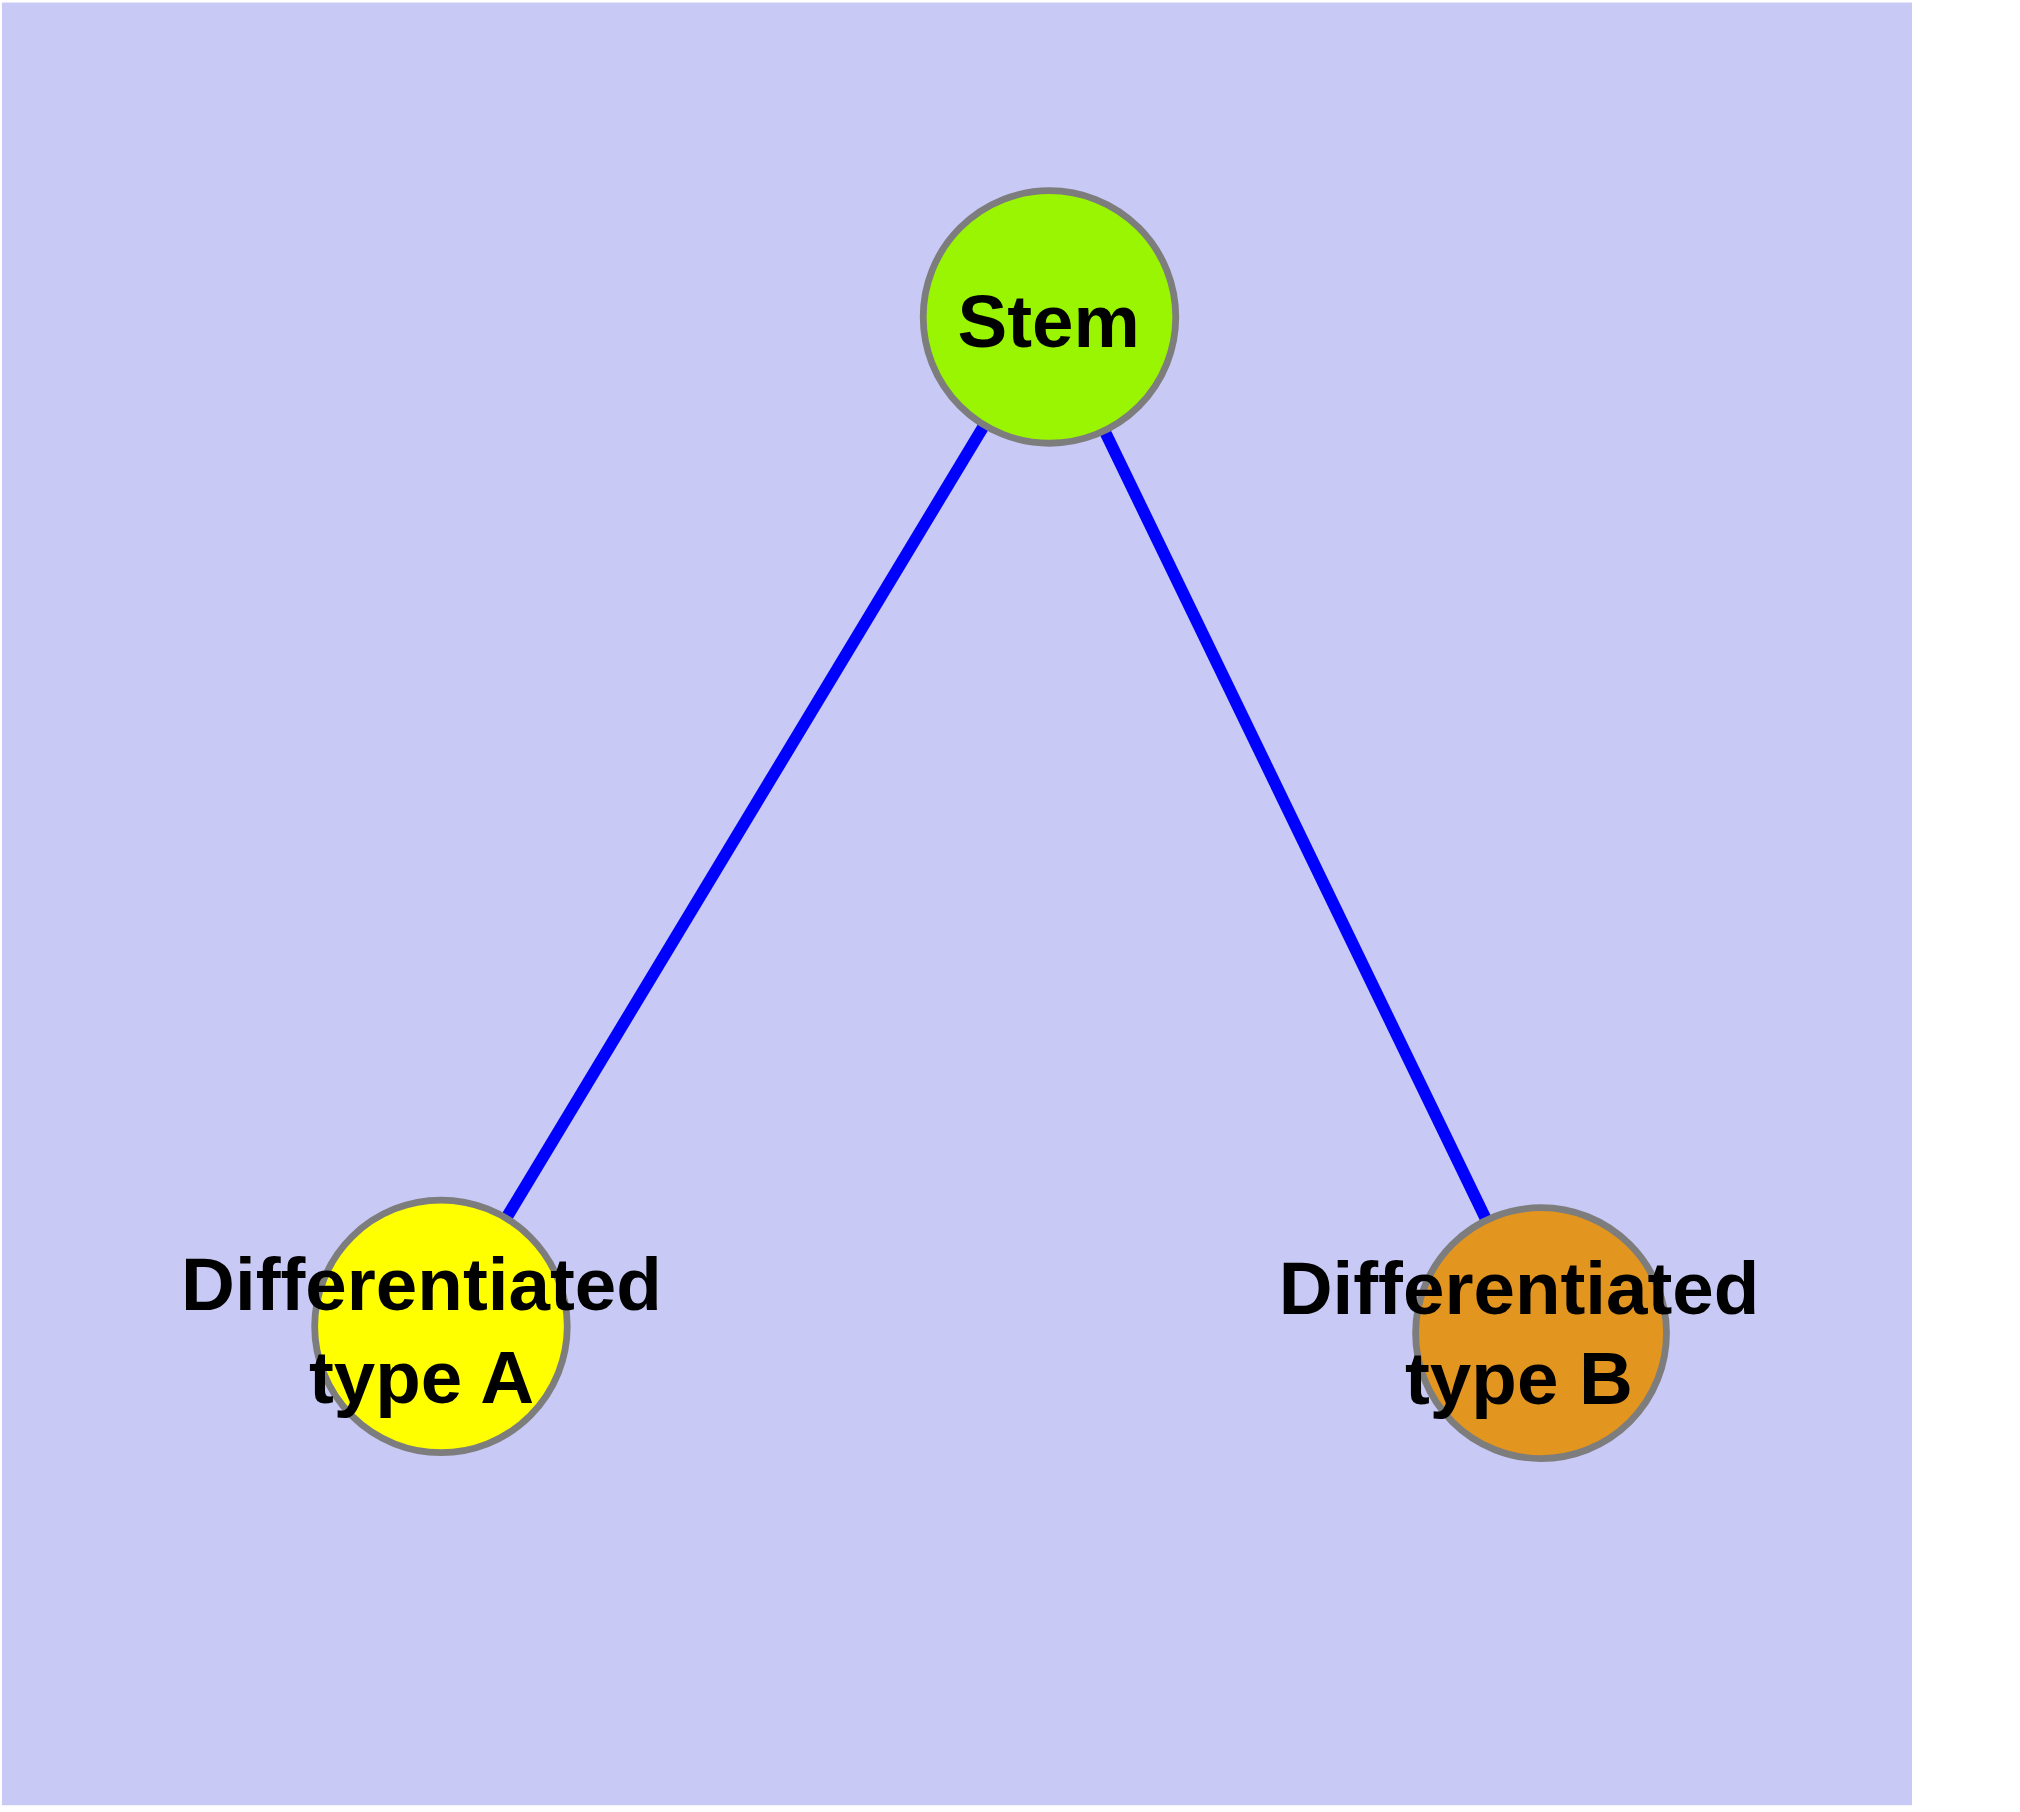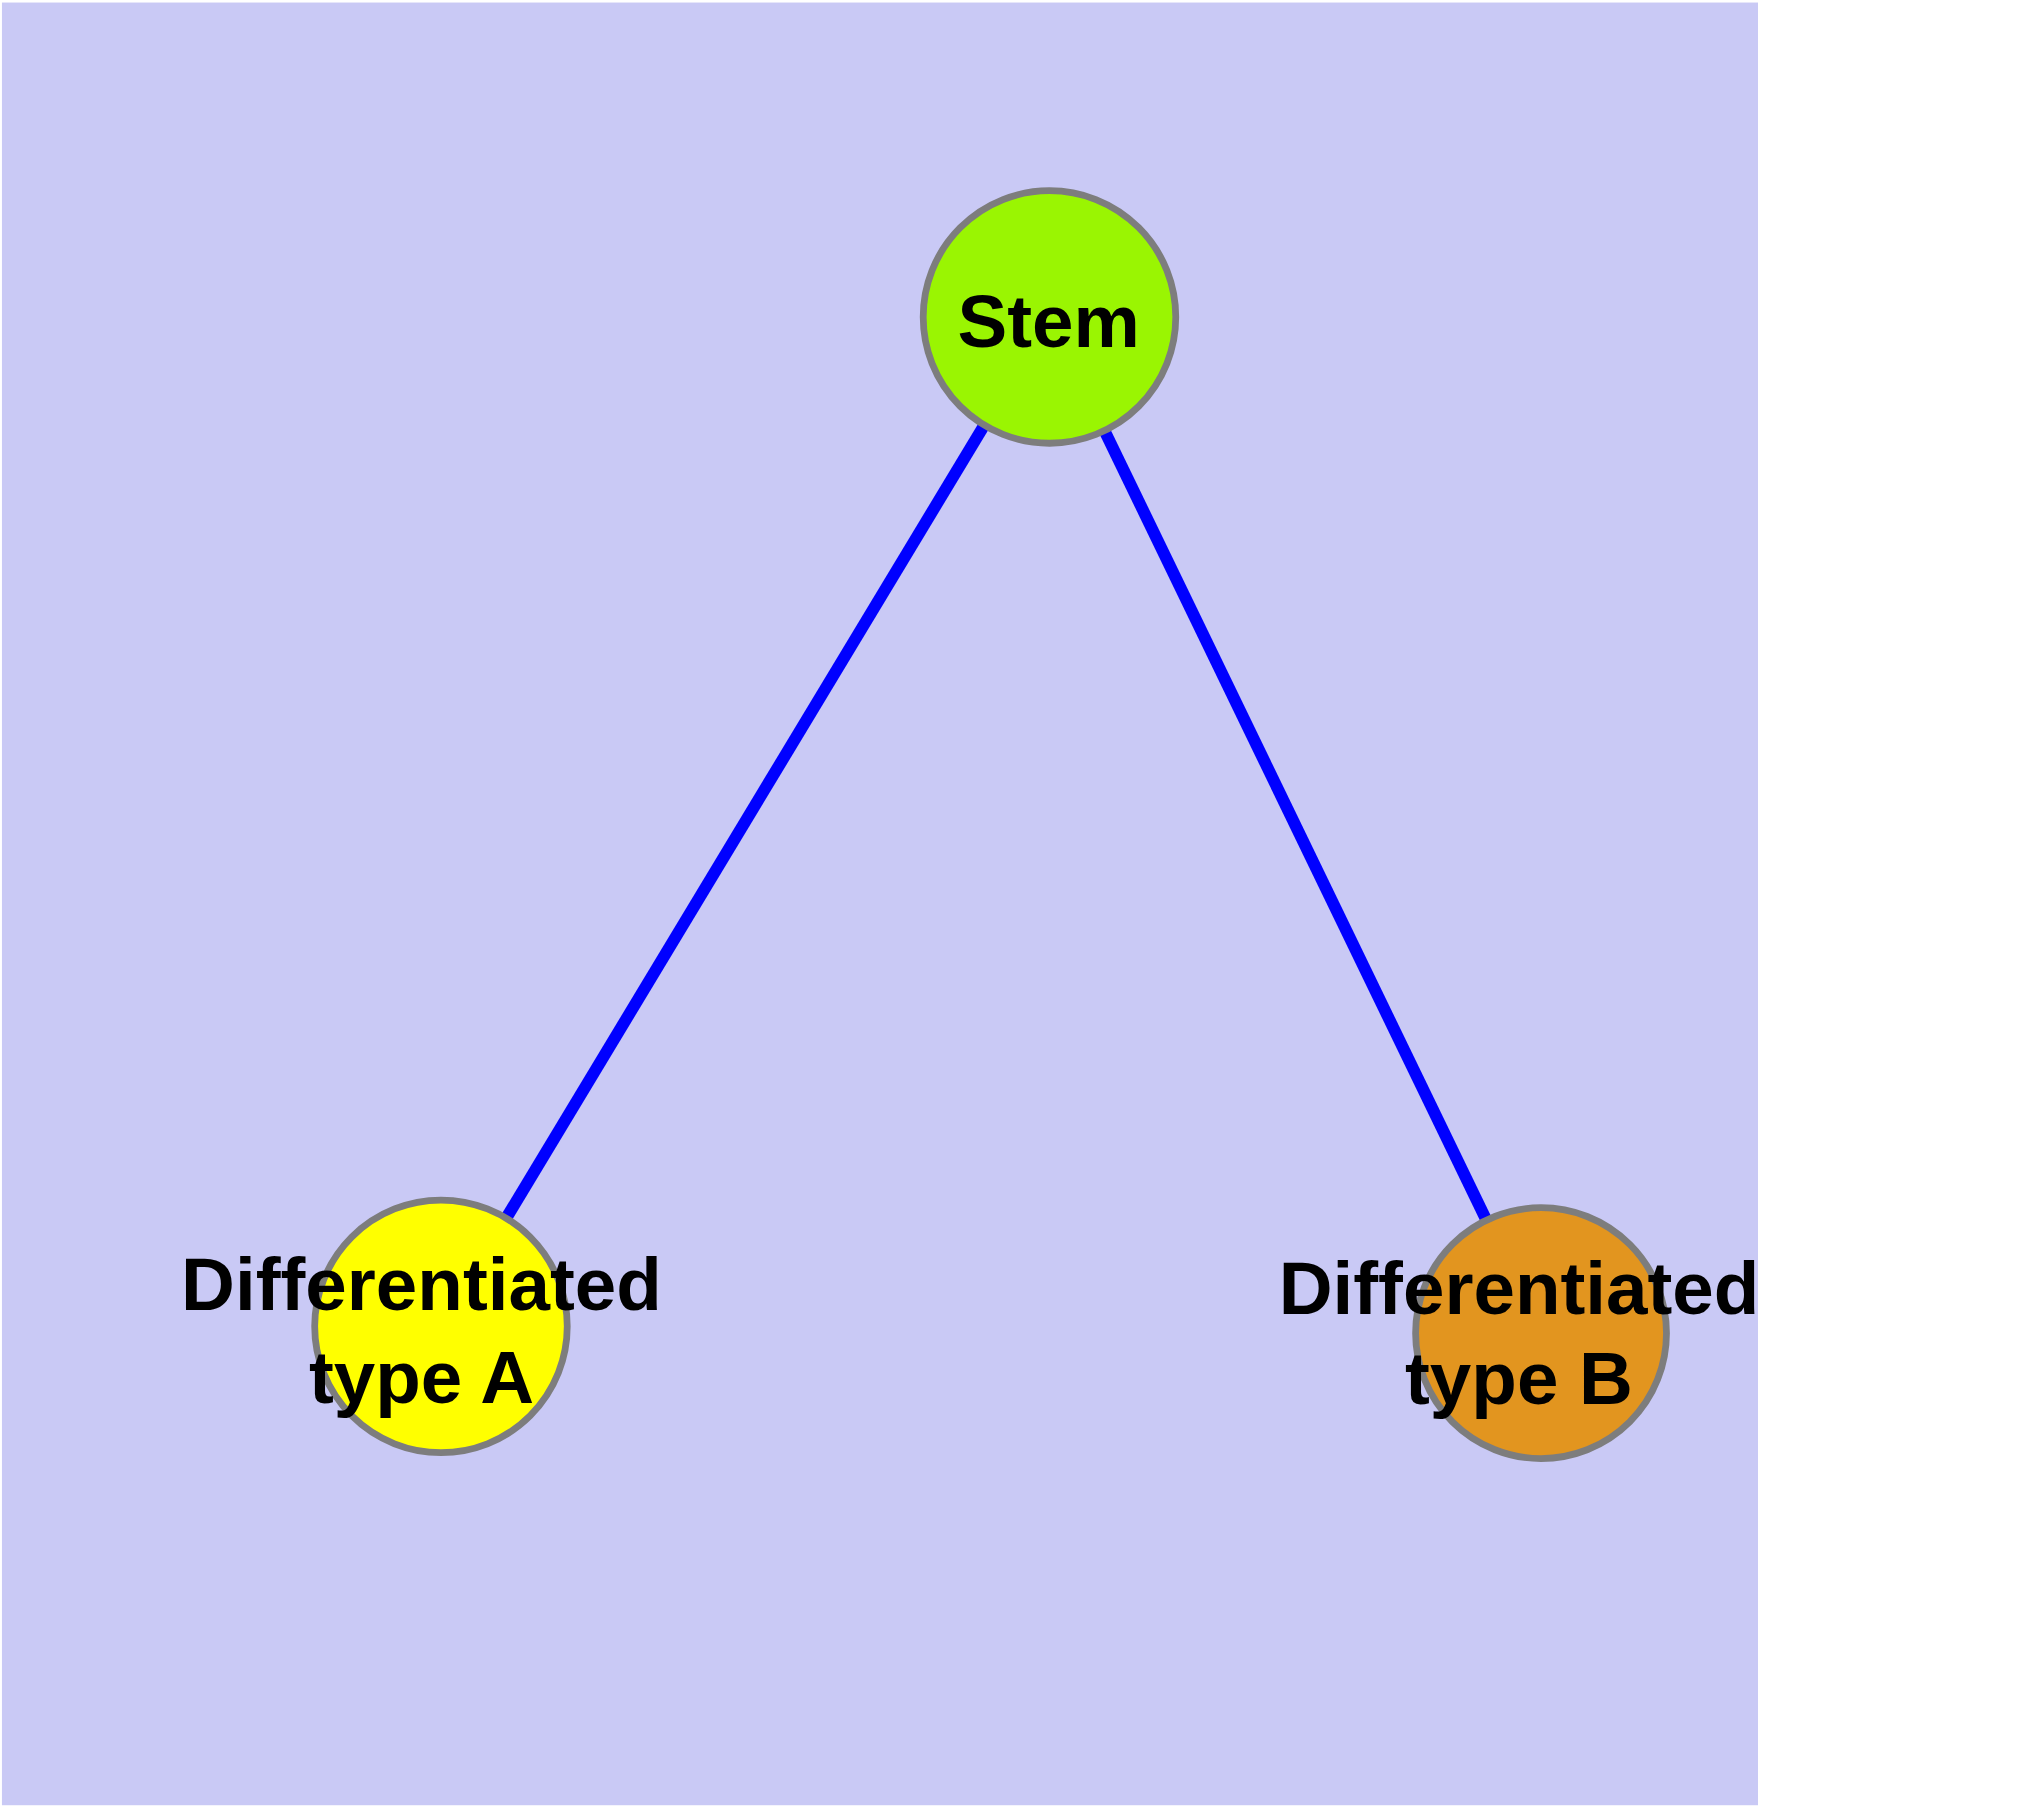--- a/index.html
+++ b/index.html
@@ -2,21 +2,21 @@
 <html style="font-size:13.6px"><head>
 <meta charset="utf-8">
 <style>
   html, body {
     margin: 0;
     padding: 0;
     background: #FFFFFF;
   }
   .page {
     position: relative;
-    width: 1758px;
+    width: 1912px;
     height: 1812px;
     background: #FFFFFF;
     overflow: hidden;
     font-family: "Liberation Sans", "DejaVu Sans", sans-serif;
   }
   svg.graph {
     position: absolute;
     top: 0;
     left: 0;
     width: 2021px;

